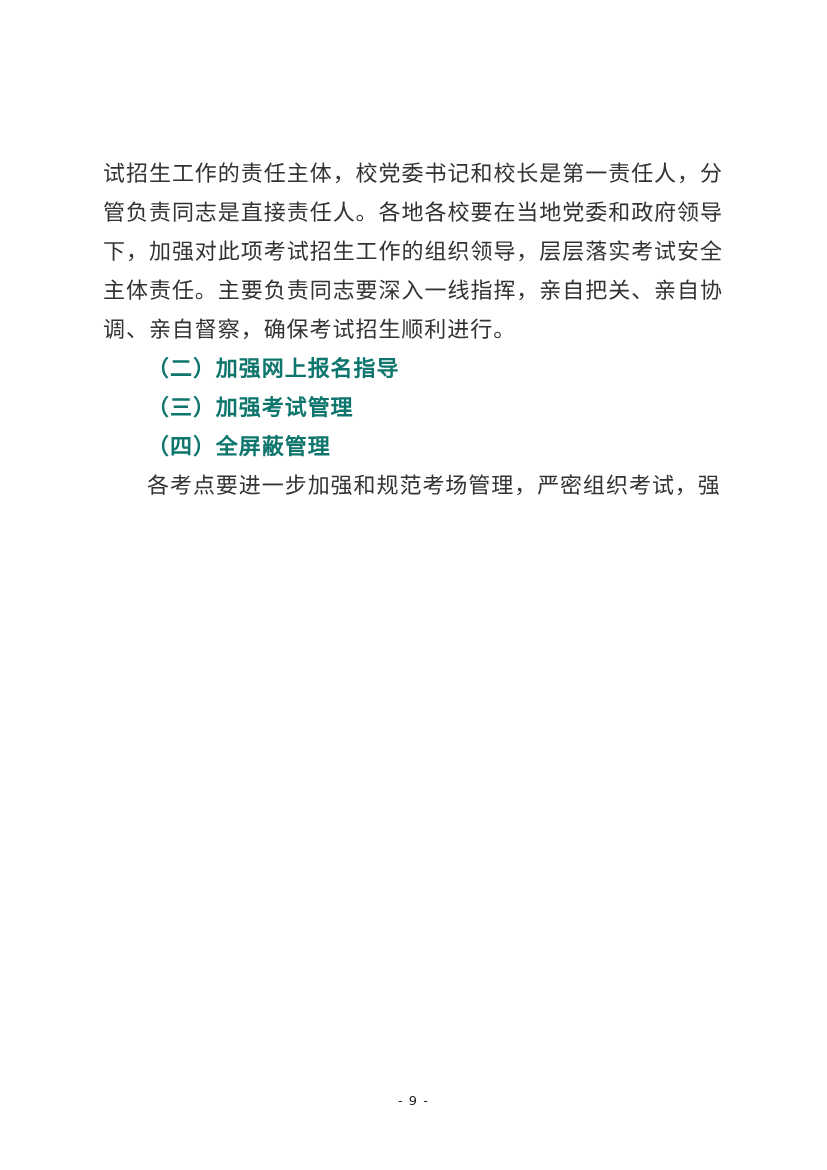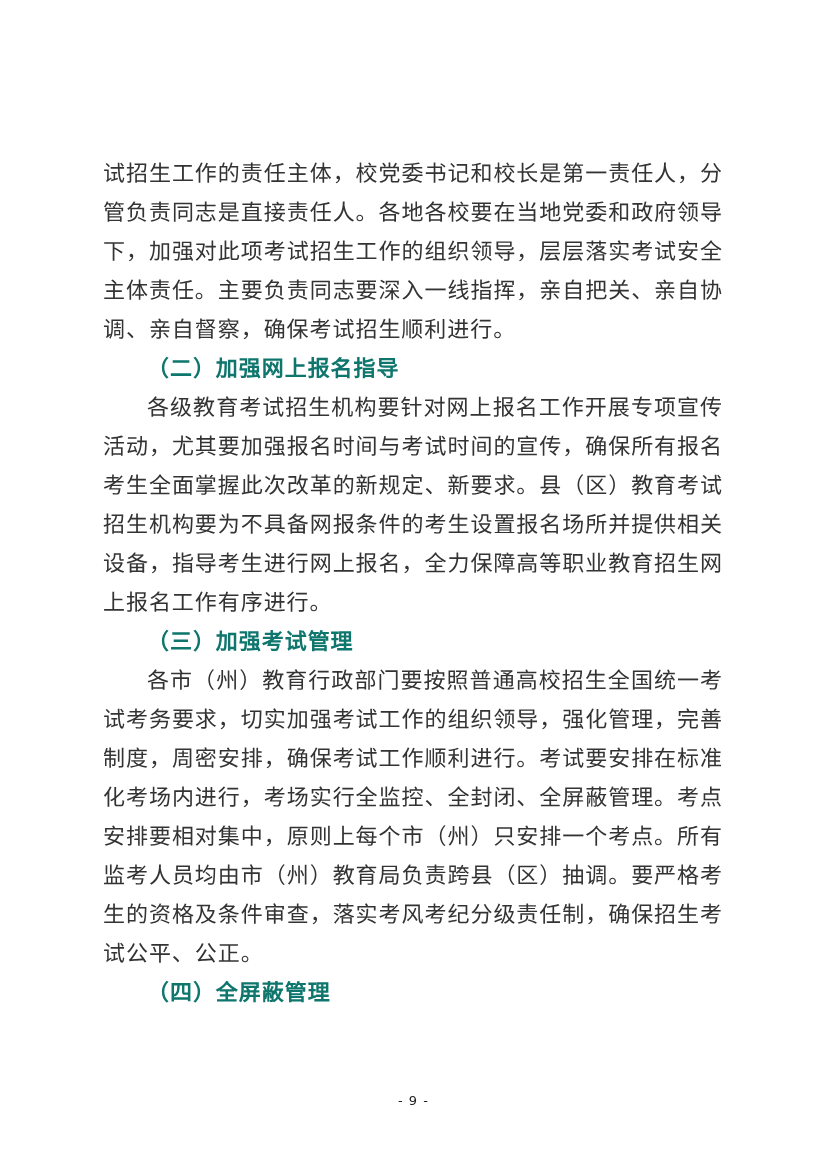--- a/index.html
+++ b/index.html
@@ -54,19 +54,18 @@
     color: #222222;
   }
 </style>
 </head>
 <body>
 
 <div class="page">
   <div class="text-block">
     <p class="para">试招生工作的责任主体，校党委书记和校长是第一责任人，分管负责同志是直接责任人。各地各校要在当地党委和政府领导下，加强对此项考试招生工作的组织领导，层层落实考试安全主体责任。主要负责同志要深入一线指挥，亲自把关、亲自协调、亲自督察，确保考试招生顺利进行。</p>
     <p class="para heading">（二）加强网上报名指导</p>
-    <p class="para indent">各级教育考试招生机构要针对网上报名工作开展专项宣传活动，尤其要加强报名时间与考试时间的宣传，确保所有报名考生全面掌握此次改革的新规定、新要求。县（区）教育考试招生机构要为不具备网报条件的考生设置报名场所并提供相关设备，指导考生进行网上报名，全力保障高等职业教育招生网上报名工作有序进行。</p>
     <p class="para heading">（三）加强考试管理</p>
-    <p class="para indent">各市（州）教育行政部门要按照普通高校招生全国统一考试考务要求，切实加强考试工作的组织领导，强化管理，完善制度，周密安排，确保考试工作顺利进行。考试要安排在标准化考场内进行，考场实行全监控、全封闭、全屏蔽管理。考点安排要相对集中，原则上每个市（州）只安排一个考点。所有监考人员均由市（州）教育局负责跨县（区）抽调。要严格考生的资格及条件审查，落实考风考纪分级责任制，确保招生考试公平、公正。</p>
     <p class="para heading">（四）全屏蔽管理</p>
+    <p class="para indent">各考点要进一步加强和规范考场管理，严密组织考试，强</p>
   </div>
   <div class="page-footer">- 9 -</div>
 </div>
 
 </body></html>

